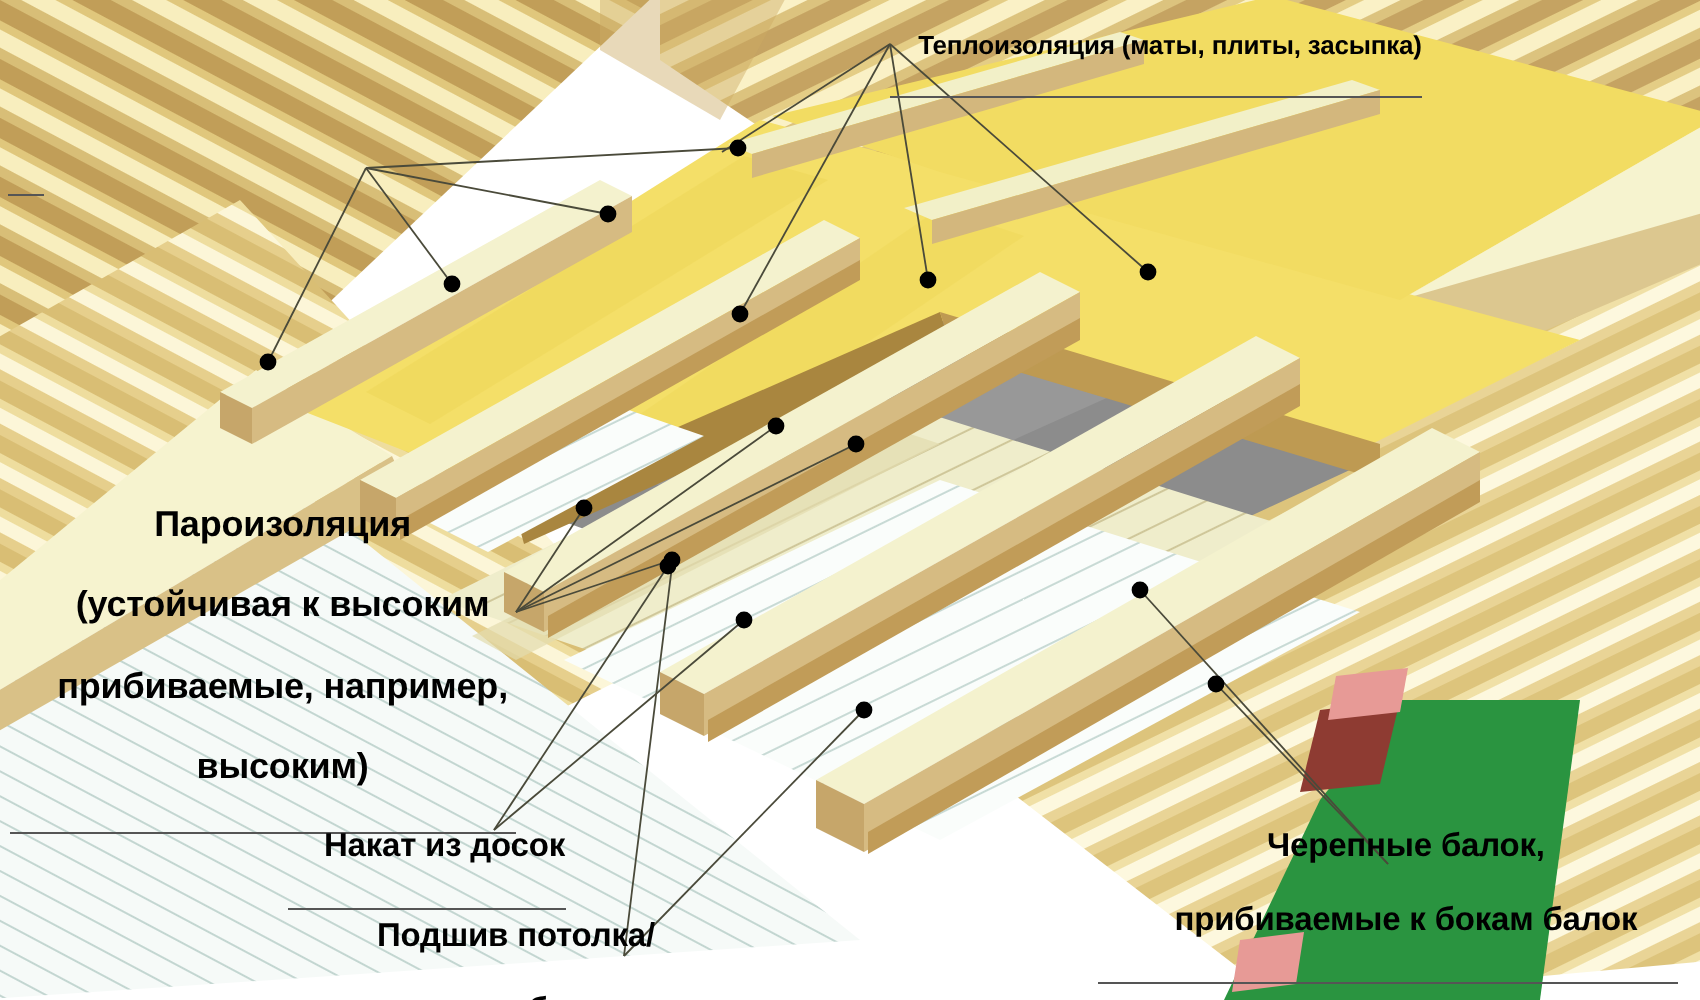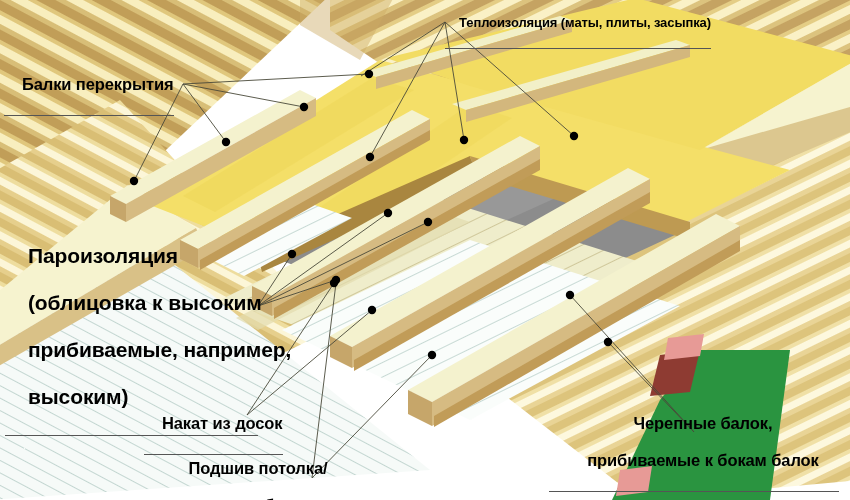--- a/index.html
+++ b/index.html
@@ -5,21 +5,21 @@
   html,body{margin:0;padding:0;background:#fff;}
   body{width:850px;height:500px;overflow:hidden;
        font-family:"Liberation Sans","DejaVu Sans",sans-serif;}
   #stage{position:relative;width:850px;height:500px;background:#ffffff;overflow:hidden;}
   svg#scene{position:absolute;left:0;top:0;width:850px;height:500px;}
   .lbl{position:absolute;color:#000;font-weight:700;line-height:1.12;
        white-space:pre;letter-spacing:-0.1px;}
   .lbl .ul{display:block;border-bottom:1px solid #555;height:2px;margin-top:1px;}
   .t-topins{left:445px;top:1px;font-size:13px;}
   .t-beams{left:4px;top:57px;font-size:16.5px;}
-  .t-vapor{left:5px;top:220px;font-size:21px;text-align:left;width:253px;}
+  .t-vapor{left:5px;top:232px;font-size:18px;text-align:center;width:253px;}
   .t-nakat{left:144px;top:396px;font-size:16.5px;}
   .t-podshiv{left:150px;top:441px;font-size:16.5px;text-align:center;width:198px;}
   .t-cherep{left:549px;top:396px;font-size:16.5px;text-align:center;width:290px;}
 </style>
 </head>
 <body>
 
 <div id="stage">
 
   <svg id="scene" viewBox="0 0 850 500">
@@ -221,27 +221,26 @@
         <circle cx="608" cy="342" r="4.2" fill="#000000"></circle>
       </g>
   </svg>
 
   <div class="lbl t-topins">
     <span>Теплоизоляция (маты, плиты, засыпка)</span>
     <span class="ul"></span>
   </div>
 
   <div class="lbl t-beams">
-    <span>Балки перекрытия</span>
     <span class="ul"></span>
   </div>
 
   <div class="lbl t-vapor">
     <span>Пароизоляция</span><br>
-    <span>(облицовка к высоким</span><br>
+    <span>(устойчивая к высоким</span><br>
     <span>прибиваемые, например,</span><br>
     <span>высоким)</span>
     <span class="ul"></span>
   </div>
 
   <div class="lbl t-nakat">
     <span>Накат из досок</span>
     <span class="ul"></span>
   </div>
 

